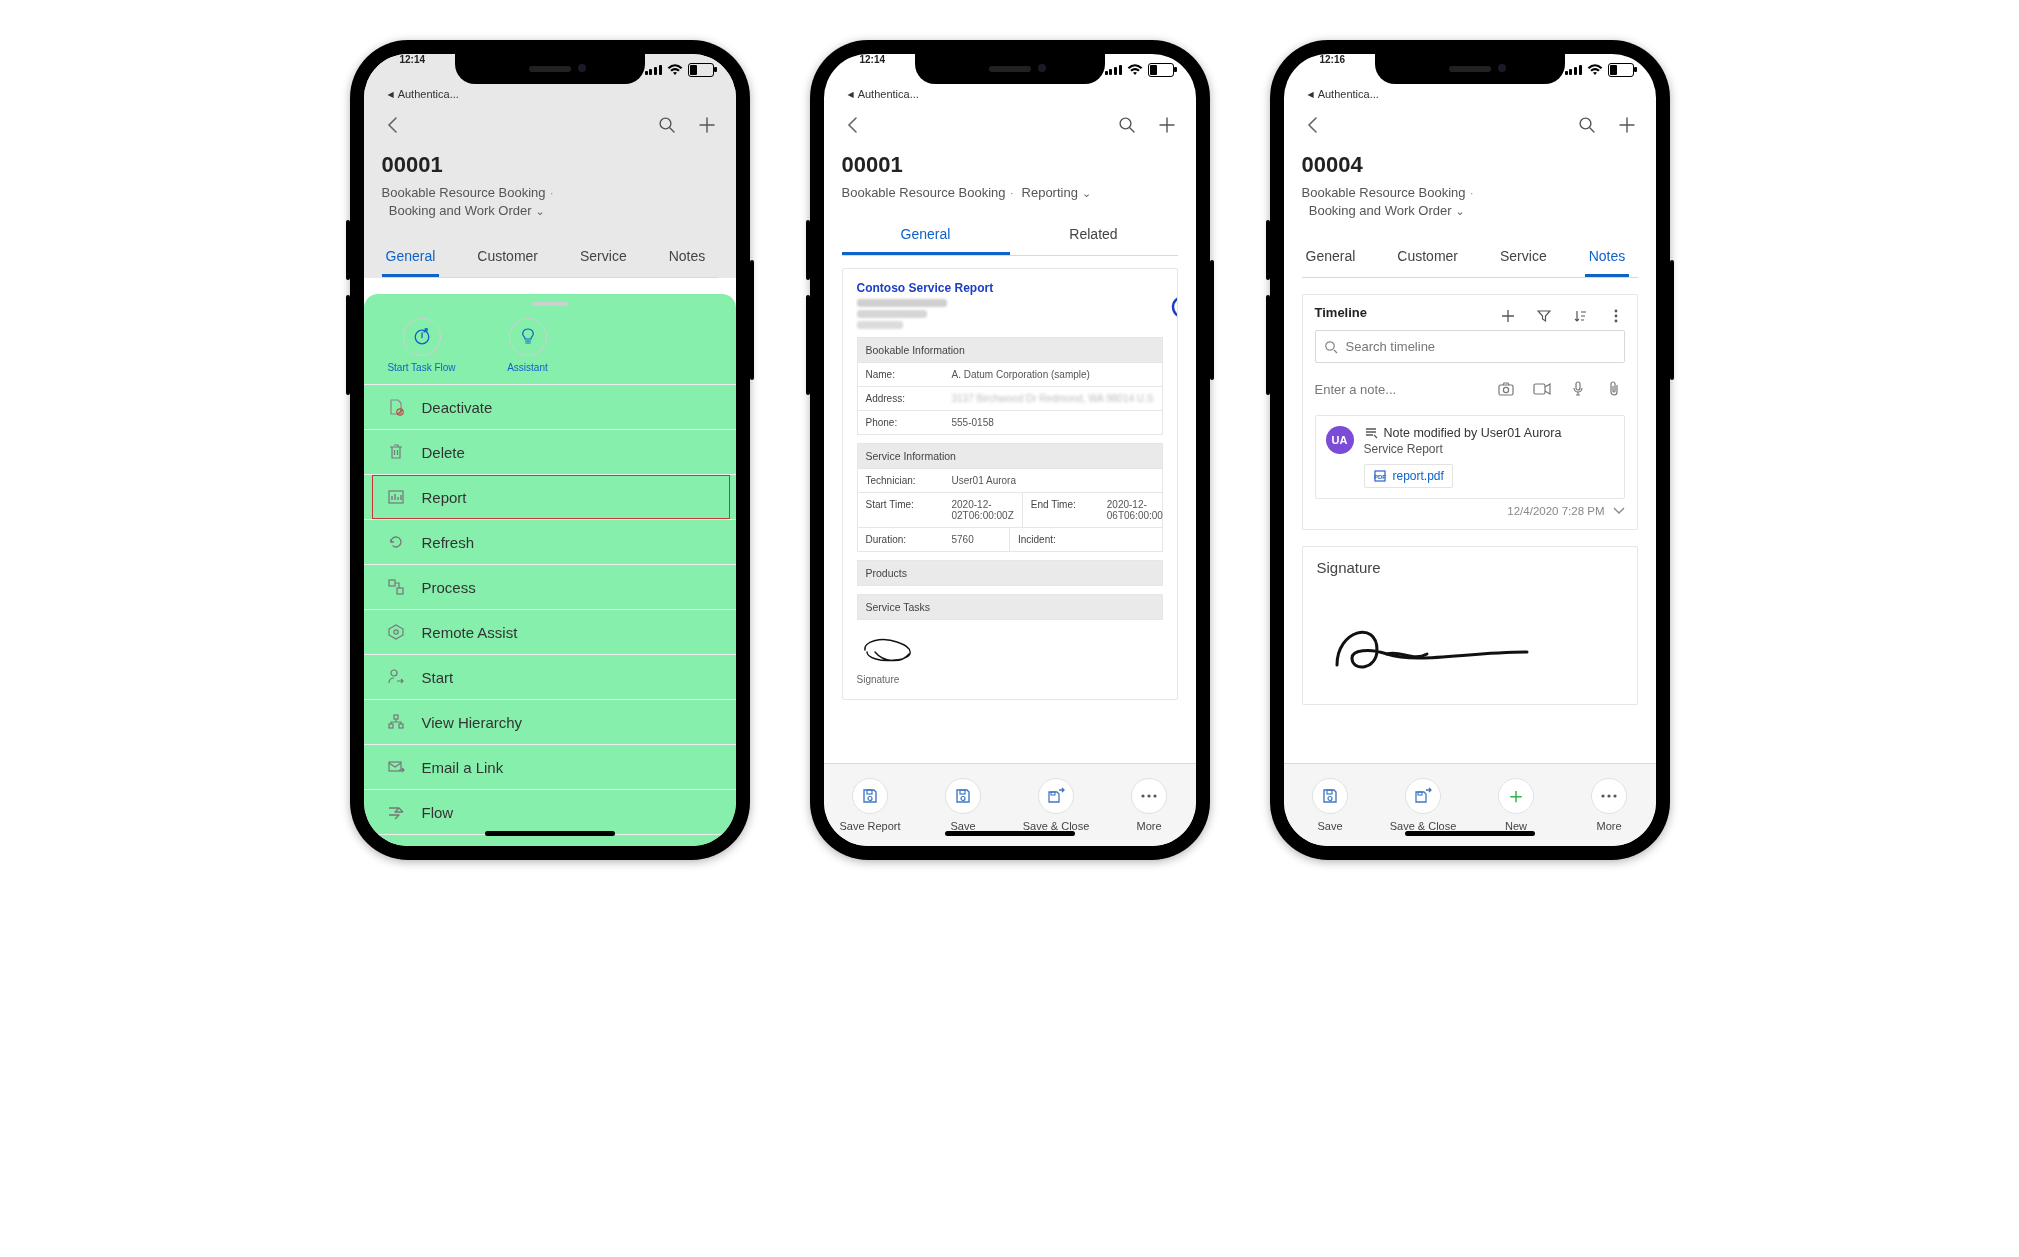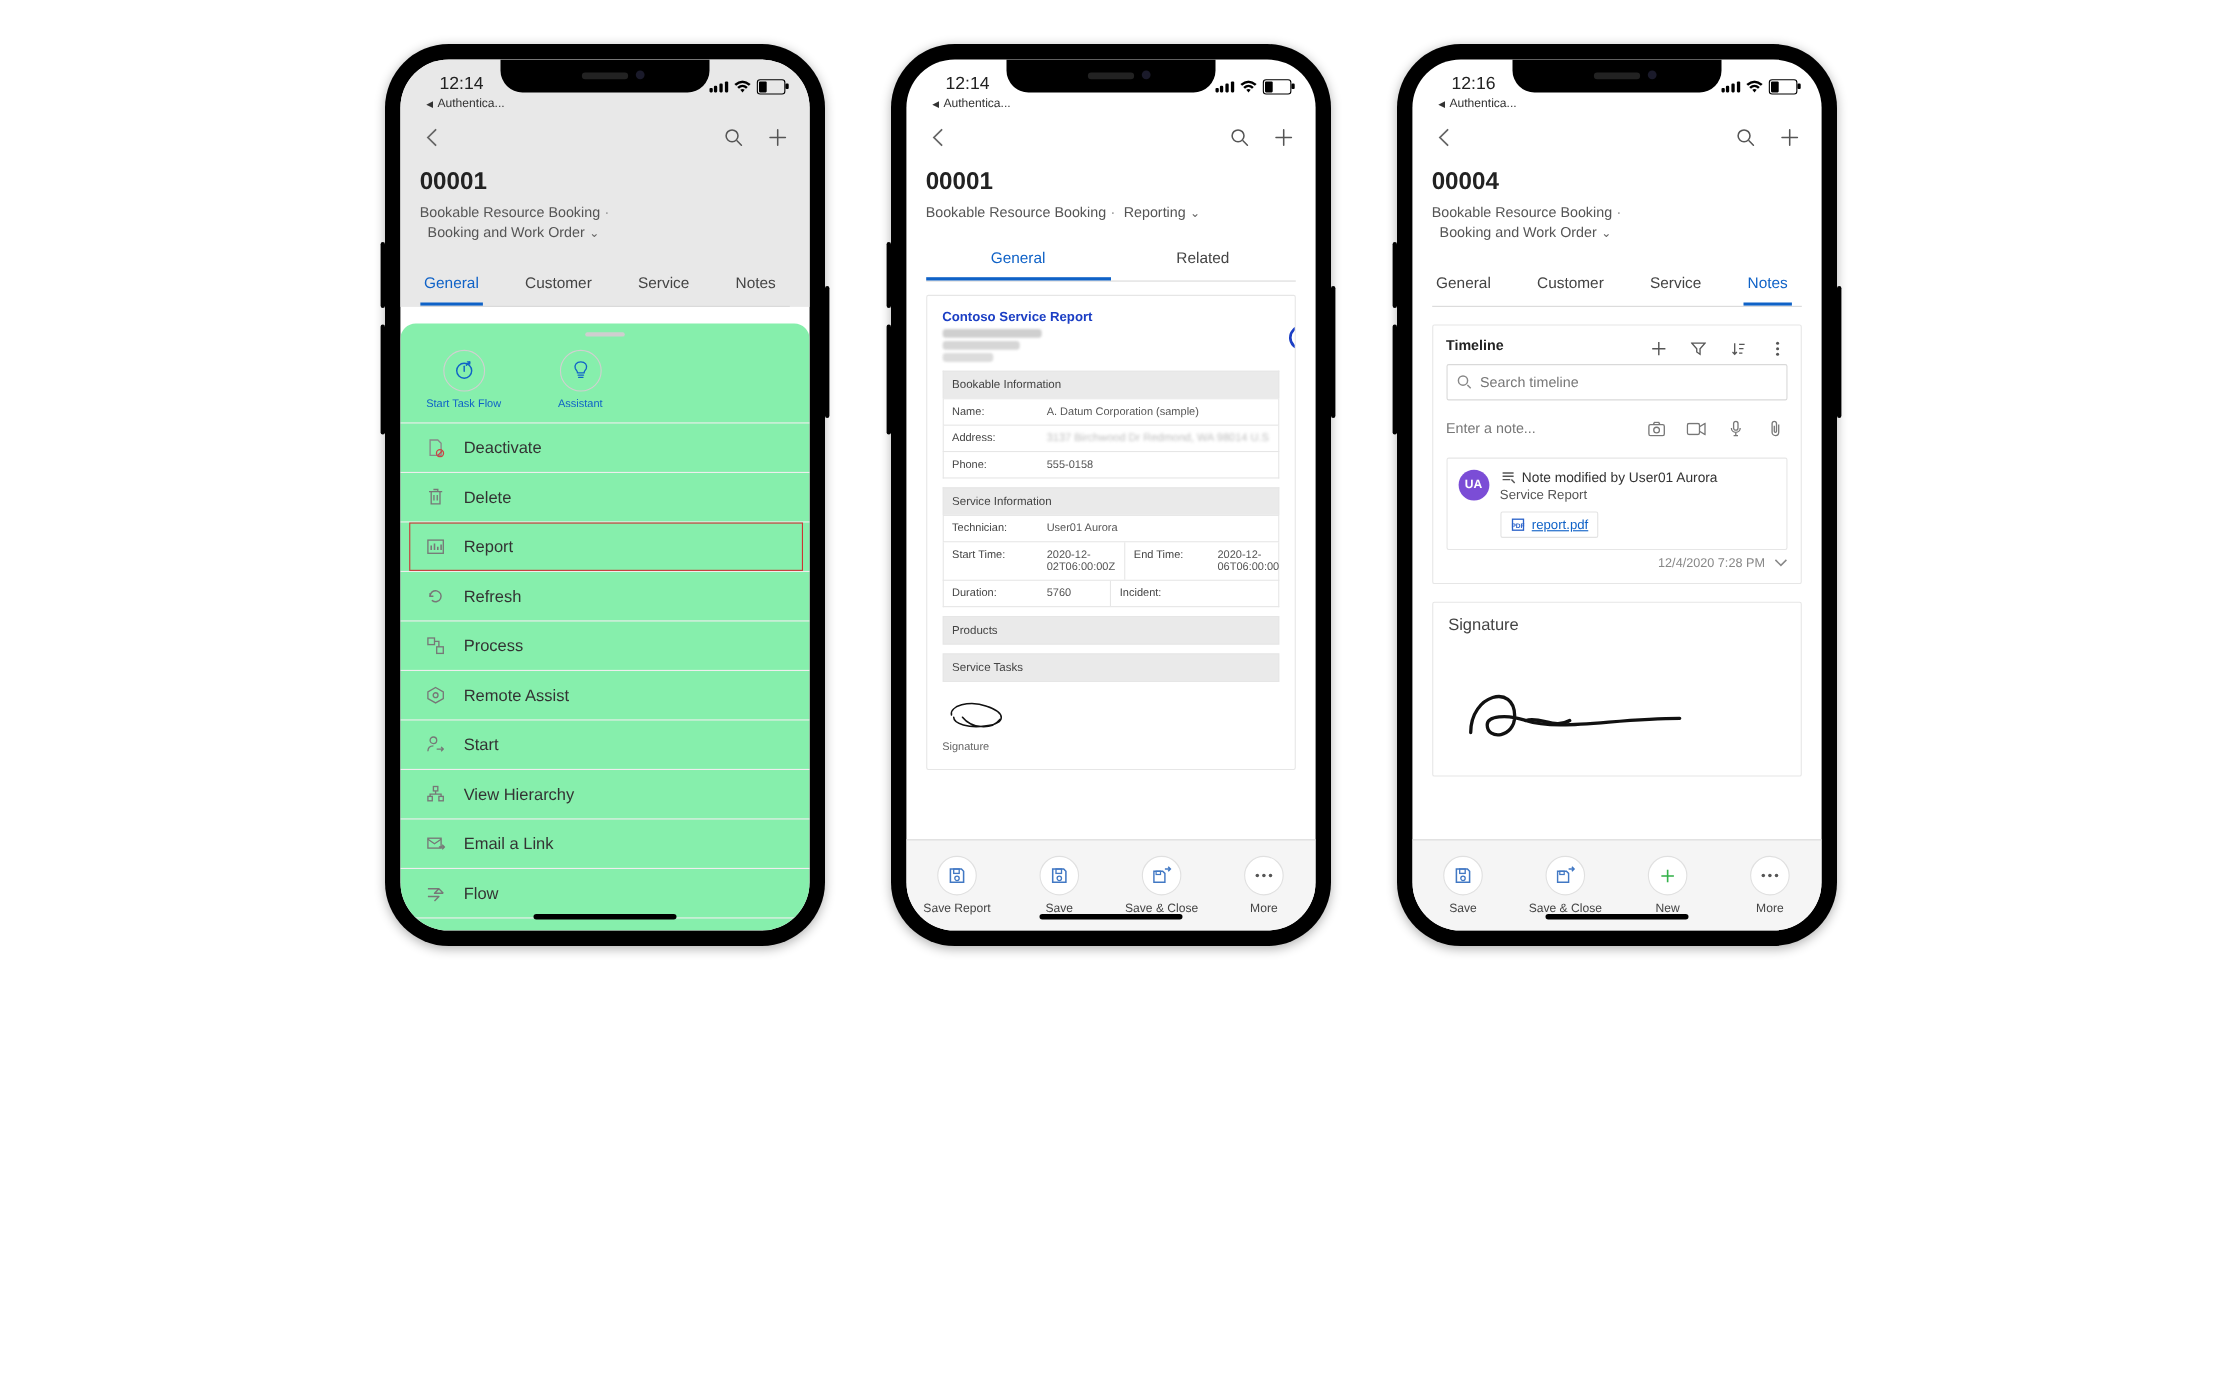--- a/index.html
+++ b/index.html
@@ -69,23 +69,23 @@
   .vol2{left:-4px;top:255px;width:4px;height:100px}
   .pwr{right:-4px;top:220px;width:4px;height:120px}
   .home-bar{
     position:absolute;bottom:10px;left:50%;transform:translateX(-50%);
     width:130px;height:5px;border-radius:3px;background:#000;z-index:6;
   }
 
   
   .statusbar{
     height:32px;
-    display:flex;align-items:flex-end;justify-content:space-between;
+    display:flex;justify-content:space-between;
     padding:0 22px 2px 36px;
-    font-weight:400;font-size:16px;
+    font-weight:700;font-size:10px;
     position:relative;z-index:4;
   }
   .status-icons{display:flex;align-items:center;gap:5px}
   .signal{display:flex;align-items:flex-end;gap:1.6px}
   .signal span{width:3px;background:#000;border-radius:1px}
   .signal .b1{height:4px}.signal .b2{height:6px}.signal .b3{height:8px}.signal .b4{height:10px}
   .wifi{font-size:13px;line-height:1}
   .battery{
     width:24px;height:12px;border:1.5px solid #000;border-radius:3px;position:relative;
   }
@@ -164,21 +164,21 @@
   .tl-tools{position:absolute;right:10px;top:10px;display:flex;gap:14px;color:#555}
   .search-wrap{display:flex;align-items:center;border:1px solid var(--border);border-radius:2px;padding:8px 8px;gap:8px;color:#777;font-size:13px;margin-bottom:10px}
   .note-entry{display:flex;align-items:center;justify-content:space-between;color:#777;font-size:13px;height:32px}
   .ne-icons{display:flex;gap:14px;align-items:center;color:#777}
   .tl-item{border:1px solid var(--border-soft);border-radius:2px;margin-top:10px;padding:10px 10px;display:flex;gap:10px}
   .avatar{width:28px;height:28px;border-radius:50%;background:var(--purple);color:#fff;font-size:11px;font-weight:600;display:flex;align-items:center;justify-content:center;flex:0 0 28px}
   .tl-body{flex:1;font-size:12.5px;color:#444}
   .tl-title{display:flex;align-items:center;gap:6px;font-weight:500;color:#333}
   .tl-sub{color:#555;margin-top:2px;font-size:12px}
   .attach{margin-top:8px;display:inline-flex;align-items:center;gap:6px;border:1px solid #e3e3e3;padding:4px 8px;border-radius:2px;font-size:12px}
-  .attach a{color:var(--accent);text-decoration:underline}
+  .attach a{color:var(--accent);}
   .tl-ts{display:flex;justify-content:flex-end;align-items:center;gap:8px;color:#888;font-size:11.5px;margin-top:6px}
   .sig-card{border:1px solid var(--border-soft);border-radius:2px;margin-top:16px;padding:12px 14px 24px}
   .sig-card h3{margin:0 0 34px;font-size:15px;font-weight:400;color:#444}
 
   svg{display:block}
   .blurred-row{filter:blur(1.5px);color:#bdbdbd}
 </style>
 </head>
 <body>
 

